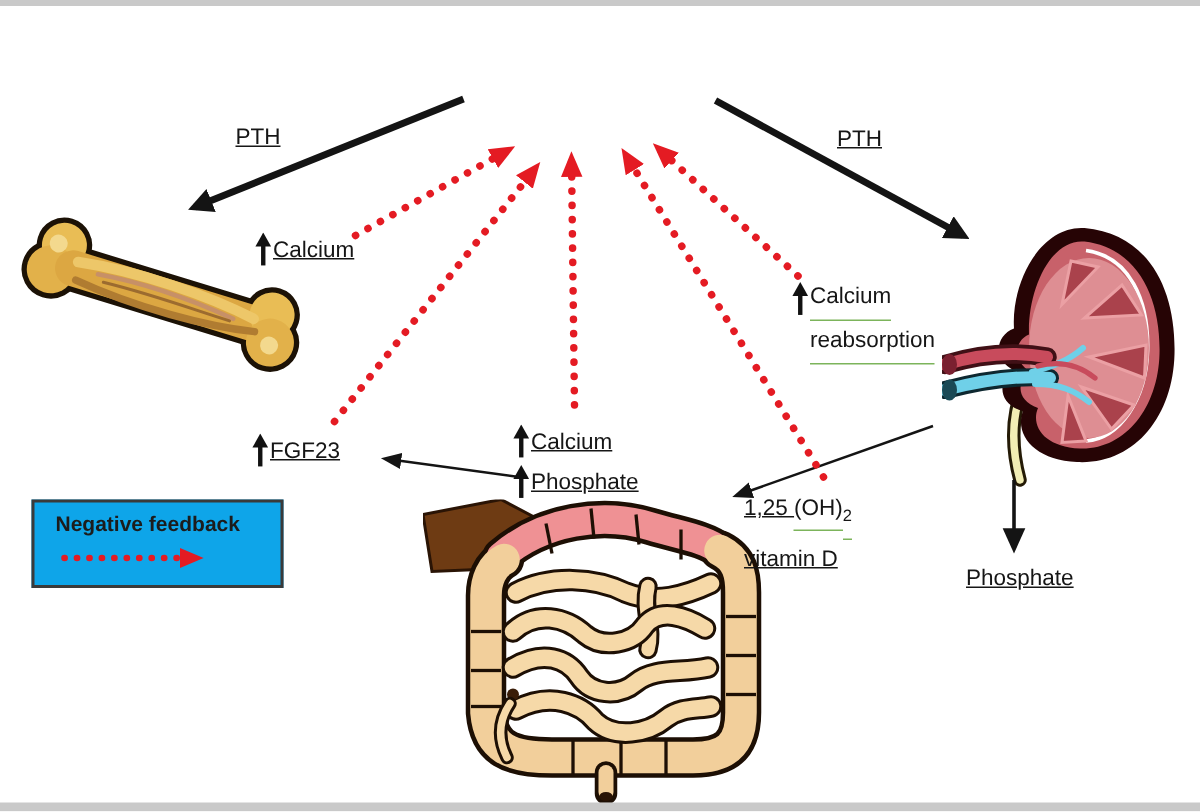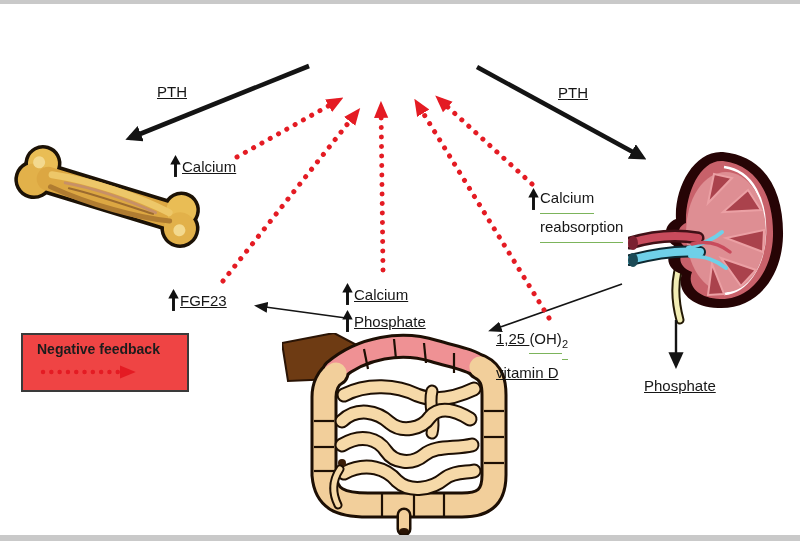--- a/index.html
+++ b/index.html
@@ -8,21 +8,21 @@
   .bar{position:absolute;left:0;width:800px;background:#c9c9c9;}
   #bar-top{top:0;height:4px;}
   #bar-bottom{top:535px;height:6px;}
   .abs{position:absolute;}
   .lbl{font-size:15px;color:#161616;white-space:nowrap;line-height:1.2;text-decoration:underline;}
   #parathyroid-box{left:312px;top:25px;width:154px;height:37px;border:2px solid #3c3c3c;
     background:#fff;display:flex;align-items:center;justify-content:center;
     font-size:16px;color:#222;z-index:5;}
   .row{display:flex;align-items:center;gap:0;z-index:4;}
   .uparrow{width:13px;height:23px;flex:0 0 auto;}
-  #legend-box{left:21px;top:333px;width:164px;height:55px;border:2px solid #3a3a3a;z-index:4;background:#ef4444;}
+  #legend-box{left:21px;top:333px;width:164px;height:55px;border:2px solid #3a3a3a;z-index:4;background:#0ea5e9;}
   #legend-title{position:absolute;left:14px;top:6px;font-size:14px;font-weight:700;color:#1c1c1c;}
   #legend-arrow{position:absolute;left:16px;top:28px;}
   .greenline{display:inline-block;border-bottom:1.5px solid #7cb45b;padding-bottom:2px;}
   #kidney-text{line-height:26px;}
   #vitd-block{left:496px;top:326px;width:104px;text-align:left;line-height:25px;z-index:4;}
   sub{font-size:11px;}
   svg{display:block;}
   #arrow-layer{position:absolute;left:0;top:0;z-index:3;}
   .organ{z-index:2;}
 </style>

